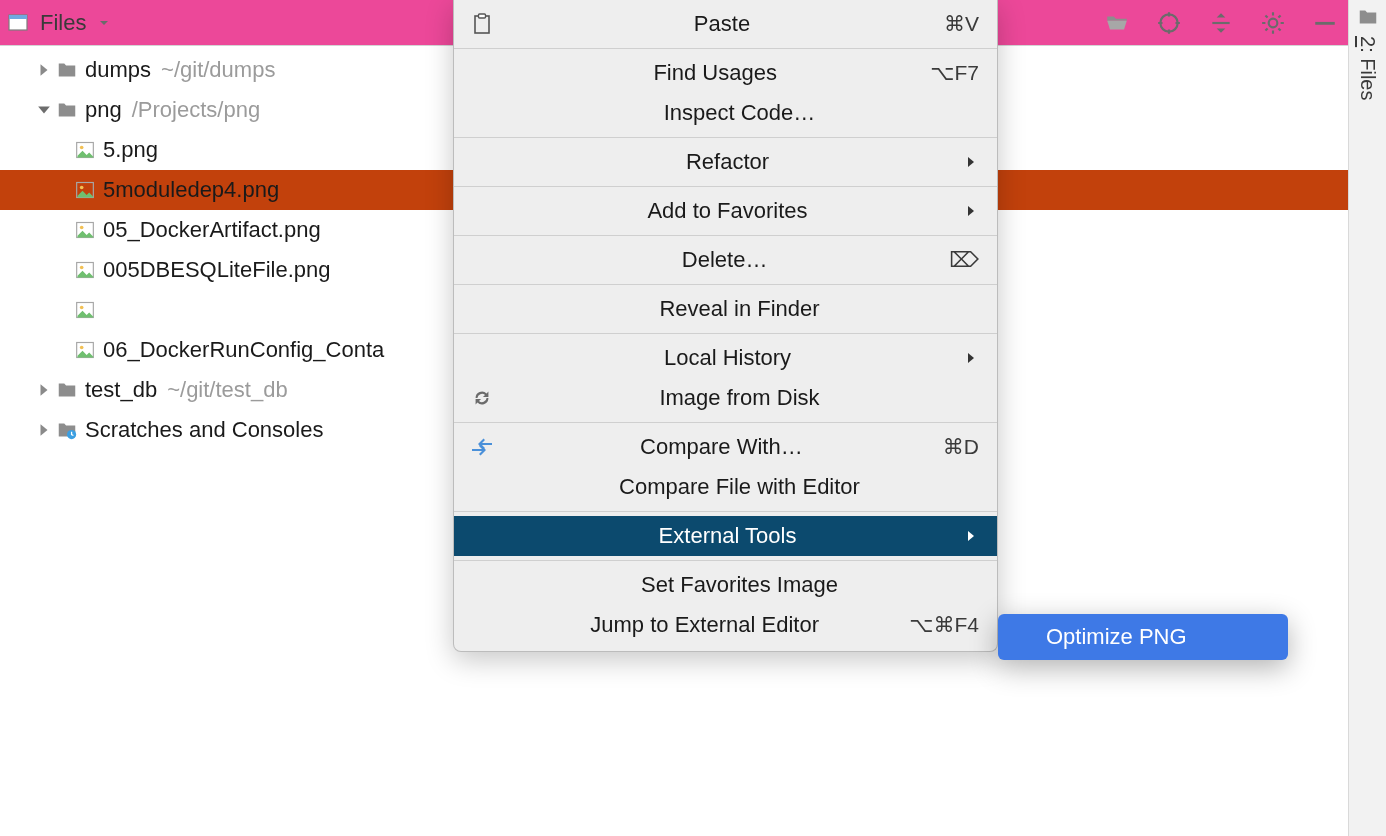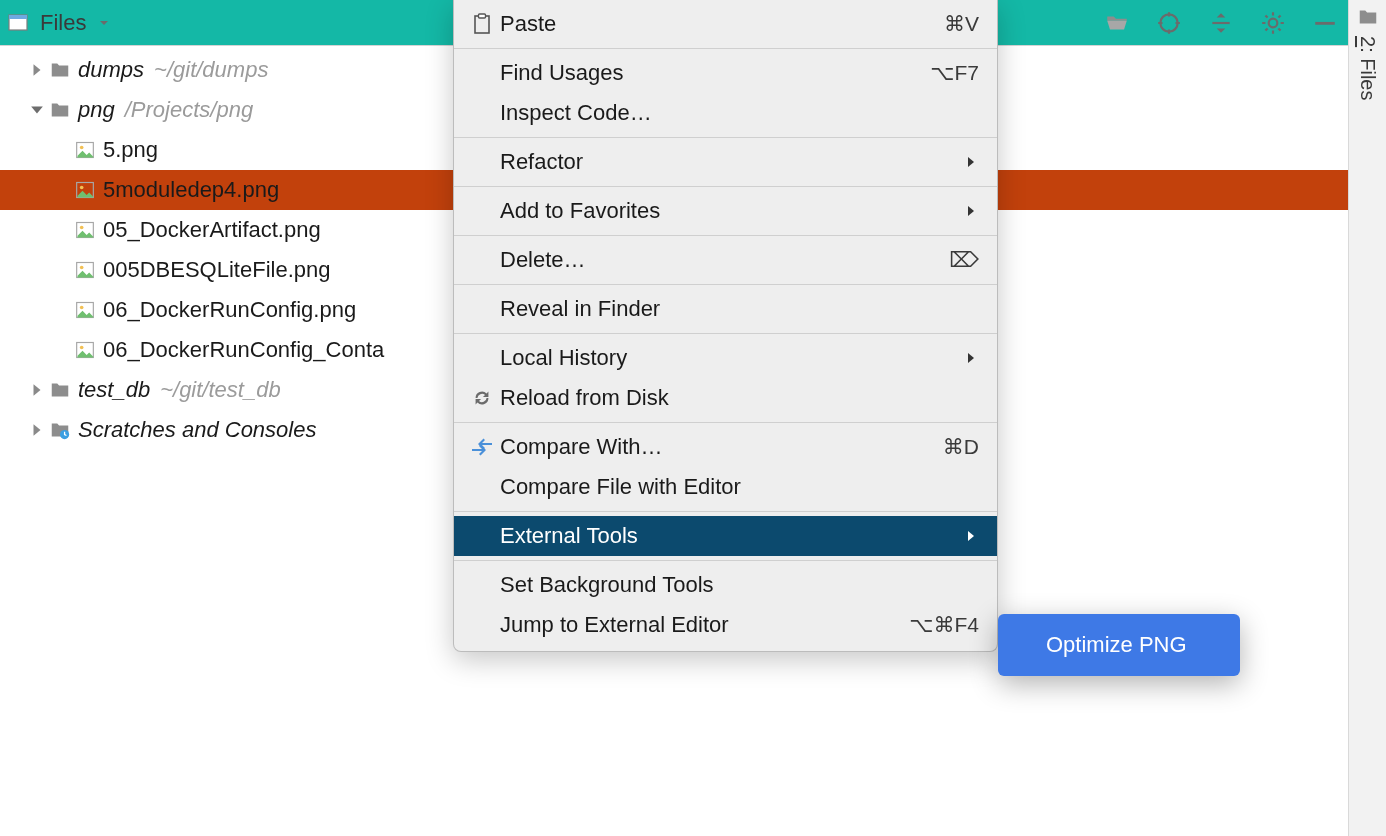--- a/index.html
+++ b/index.html
@@ -4,21 +4,21 @@
 <style>
   * { box-sizing: border-box; margin: 0; padding: 0; font-family: -apple-system, "Helvetica Neue", Arial, sans-serif; }
   html, body { width: 1386px; height: 836px; background: #ffffff; overflow: hidden; }
   .root { display: flex; width: 100%; height: 100%; }
 
   .main { flex: 1; position: relative; }
 
   
   .toolbar {
     height: 46px;
-    background: #14b8a6;
+    background: #ec4899;
     border-bottom: 1px solid #d4d4d4;
     display: flex;
     align-items: center;
     padding: 11px 8px;
     gap: 7px;
   }
   .toolbar-left { display: flex; align-items: center; gap: 6px; }
   .tw-icon { width: 20px; height: 20px; display: inline-flex; align-items: center; justify-content: center; }
   .toolbar-title { font-size: 22px; color: #3a3a3a; margin-left: 6px; }
   .toolbar-caret { width: 16px; height: 16px; margin-left: 4px; display: inline-flex; align-items: center; justify-content: center; }
@@ -26,21 +26,21 @@
   .toolbar-right .ticon { width: 30px; height: 30px; display: inline-flex; align-items: center; justify-content: center; color: #6b6b6b; }
 
   
   .tree { padding-top: 4px; font-size: 22px; color: #1a1a1a; }
   .tree-row { height: 40px; display: flex; align-items: center; padding-left: 6px; white-space: nowrap; }
   .tree-row.selected { background: #c2410c; }
   .arrow { width: 22px; height: 22px; display: inline-flex; align-items: center; justify-content: center; color: #7a7a7a; }
   .arrow.placeholder { visibility: hidden; }
   .node-icon { width: 24px; height: 24px; display: inline-flex; align-items: center; justify-content: center; margin-right: 6px; }
   .path-hint { color: #9b9b9b; margin-left: 10px; }
-  .indent-1 { padding-left: 26px; font-style: italic; }
+  .indent-1 { padding-left: 33px; }
   .indent-2 { padding-left: 51px; }
 
   
   .folder-svg { fill: #8d8d8d; }
   .img-svg-frame { fill: none; stroke: #a7a7a7; stroke-width: 1.4; }
   .img-svg-sun { fill: #f2c055; }
   .img-svg-land { fill: #6fbf6f; }
 
   
   .right-strip {
@@ -79,37 +79,37 @@
     border-radius: 0 0 8px 8px;
   }
   .menu-row {
     height: 40px;
     display: flex;
     align-items: center;
     padding: 0 18px 0 10px;
   }
   .menu-row.highlight { background: #0c4a6e; color: #ffffff; }
   .menu-icon-slot { width: 36px; display: inline-flex; align-items: center; justify-content: center; }
-  .menu-label { flex: 1; }
+  .menu-label { flex: 1; text-align: center; }
   .menu-shortcut { color: #3a3a3a; font-size: 21px; }
   .menu-sep { height: 1px; background: #cfcfcf; margin: 4px 0; }
   .submenu-arrow { width: 16px; height: 16px; display: inline-flex; align-items: center; justify-content: center; color: #333; margin-left: 8px; }
   .menu-row.highlight .submenu-arrow { color: #fff; }
 
   
   .submenu {
     position: absolute;
     left: 998px;
     top: 614px;
-    width: 242px;
+    width: 290px;
     background: #3e79e6;
     color: #fff;
     border-radius: 6px;
     box-shadow: 0 8px 28px rgba(0,0,0,.3);
-    padding: 12px 0;
+    padding: 4px 0;
   }
   .submenu .srow {
     height: 38px;
     display: flex;
     align-items: center;
     padding: 0 18px 0 48px;
     font-size: 22px;
   }
 
 </style>
@@ -249,21 +249,20 @@
 
       <div class="tree-row indent-2">
         <span class="arrow placeholder"></span>
         <span class="node-icon">
             <svg width="20" height="20" viewBox="0 0 24 24">
               <rect x="2" y="3" width="20" height="18" class="img-svg-frame"></rect>
               <circle cx="8" cy="9" r="2.2" class="img-svg-sun"></circle>
               <path d="M3 19l6-6 5 5 3-3 5 5v1H3z" class="img-svg-land"></path>
             </svg>
           </span>
-        <span>06_DockerRunConfig.png</span>
       </div>
 
       <div class="tree-row indent-2">
         <span class="arrow placeholder"></span>
         <span class="node-icon">
             <svg width="20" height="20" viewBox="0 0 24 24">
               <rect x="2" y="3" width="20" height="18" class="img-svg-frame"></rect>
               <circle cx="8" cy="9" r="2.2" class="img-svg-sun"></circle>
               <path d="M3 19l6-6 5 5 3-3 5 5v1H3z" class="img-svg-land"></path>
             </svg>
@@ -377,21 +376,21 @@
               <path d="M2 1l6 5-6 5z" fill="currentColor"></path>
             </svg>
           </span>
       </div>
       <div class="menu-row">
         <span class="menu-icon-slot">
           <svg width="22" height="22" viewBox="0 0 24 24">
               <path d="M5 12a7 7 0 0 1 12-5l2-2v6h-6l2.3-2.3A5 5 0 0 0 7 12zM19 12a7 7 0 0 1-12 5l-2 2v-6h6l-2.3 2.3A5 5 0 0 0 17 12z" fill="#6b6b6b"></path>
             </svg>
         </span>
-        <span class="menu-label">Reload from Disk</span>
+        <span class="menu-label">Image from Disk</span>
       </div>
 
       <div class="menu-sep"></div>
 
       <div class="menu-row">
         <span class="menu-icon-slot">
           <svg width="24" height="20" viewBox="0 0 24 20">
               <path d="M2 14h10l-3 3 1.5 1.5L16 13l-5.5-5.5L9 9l3 3H2z" fill="#4a90d9"></path>
               <path d="M22 6H12l3-3L13.5 1.5 8 7l5.5 5.5L15 11l-3-3h10z" fill="#4a90d9"></path>
             </svg>
@@ -413,21 +412,21 @@
             <svg width="10" height="12" viewBox="0 0 10 12">
               <path d="M2 1l6 5-6 5z" fill="currentColor"></path>
             </svg>
           </span>
       </div>
 
       <div class="menu-sep"></div>
 
       <div class="menu-row">
         <span class="menu-icon-slot"></span>
-        <span class="menu-label">Set Background Tools</span>
+        <span class="menu-label">Set Favorites Image</span>
       </div>
       <div class="menu-row">
         <span class="menu-icon-slot"></span>
         <span class="menu-label">Jump to External Editor</span>
         <span class="menu-shortcut">⌥⌘F4</span>
       </div>
     </div>
 
     <div class="submenu">
       <div class="srow">

